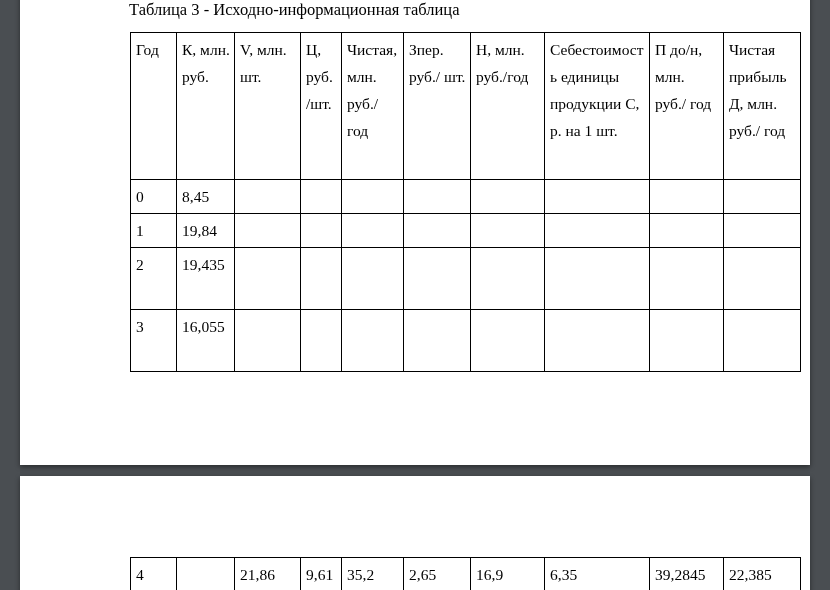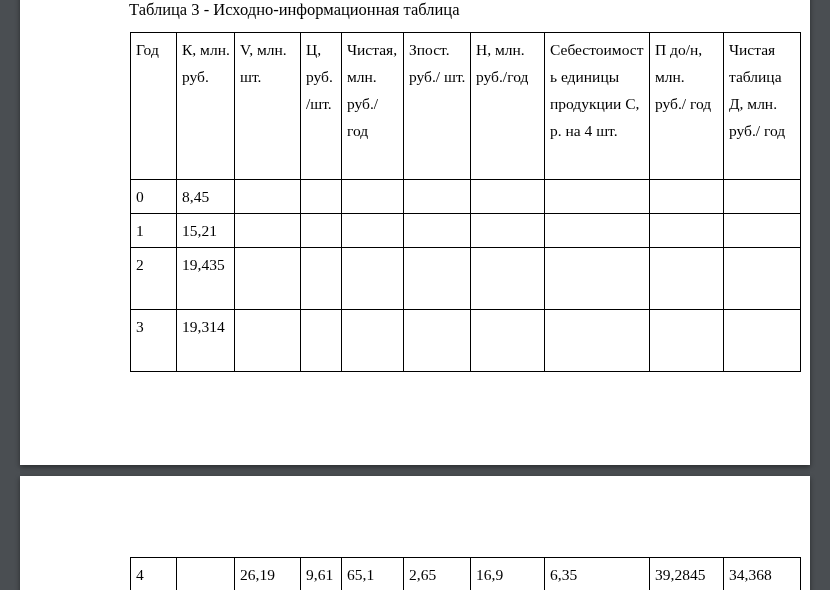--- a/index.html
+++ b/index.html
@@ -147,33 +147,33 @@
             <td>
                 <span class="cell-text">V, млн. шт.</span>
               </td>
             <td>
                 <span class="cell-text">Ц, руб. /шт.</span>
               </td>
             <td>
                 <span class="cell-text">Чистая, млн. руб./ год</span>
               </td>
             <td>
-                <span class="cell-text">Зпост. руб./ шт.</span>
+                <span class="cell-text">Зпер. руб./ шт.</span>
               </td>
             <td>
                 <span class="cell-text">Н, млн. руб./год</span>
               </td>
             <td>
-                <span class="cell-text">Себестоимость единицы продукции С, р. на 4 шт.</span>
+                <span class="cell-text">Себестоимость единицы продукции С, р. на 1 шт.</span>
               </td>
             <td>
                 <span class="cell-text">П до/н, млн. руб./ год</span>
               </td>
             <td>
-                <span class="cell-text">Чистая таблица Д, млн. руб./ год</span>
+                <span class="cell-text">Чистая прибыль Д, млн. руб./ год</span>
               </td>
           </tr>
 
           <tr class="row-0">
             <td>
                 <span class="cell-text">0</span>
               </td>
             <td>
                 <span class="cell-text">8,45</span>
               </td>
@@ -201,21 +201,21 @@
             <td>
                 <span class="cell-text"></span>
               </td>
           </tr>
 
           <tr class="row-1">
             <td>
                 <span class="cell-text">1</span>
               </td>
             <td>
-                <span class="cell-text">15,21</span>
+                <span class="cell-text">19,84</span>
               </td>
             <td>
                 <span class="cell-text"></span>
               </td>
             <td>
                 <span class="cell-text"></span>
               </td>
             <td>
                 <span class="cell-text"></span>
               </td>
@@ -267,21 +267,21 @@
             <td>
                 <span class="cell-text"></span>
               </td>
           </tr>
 
           <tr class="row-3">
             <td>
                 <span class="cell-text">3</span>
               </td>
             <td>
-                <span class="cell-text">19,314</span>
+                <span class="cell-text">16,055</span>
               </td>
             <td>
                 <span class="cell-text"></span>
               </td>
             <td>
                 <span class="cell-text"></span>
               </td>
             <td>
                 <span class="cell-text"></span>
               </td>
@@ -325,42 +325,42 @@
         </colgroup>
         <tbody>
           <tr>
             <td>
                 <span class="cell-text">4</span>
               </td>
             <td>
                 <span class="cell-text"></span>
               </td>
             <td>
-                <span class="cell-text">26,19</span>
+                <span class="cell-text">21,86</span>
               </td>
             <td>
                 <span class="cell-text">9,61</span>
               </td>
             <td>
-                <span class="cell-text">65,1</span>
+                <span class="cell-text">35,2</span>
               </td>
             <td>
                 <span class="cell-text">2,65</span>
               </td>
             <td>
                 <span class="cell-text">16,9</span>
               </td>
             <td>
                 <span class="cell-text">6,35</span>
               </td>
             <td>
                 <span class="cell-text">39,2845</span>
               </td>
             <td>
-                <span class="cell-text">34,368</span>
+                <span class="cell-text">22,385</span>
               </td>
           </tr>
         </tbody>
       </table>
 
     </div>
   </div>
 
 </div>
 

